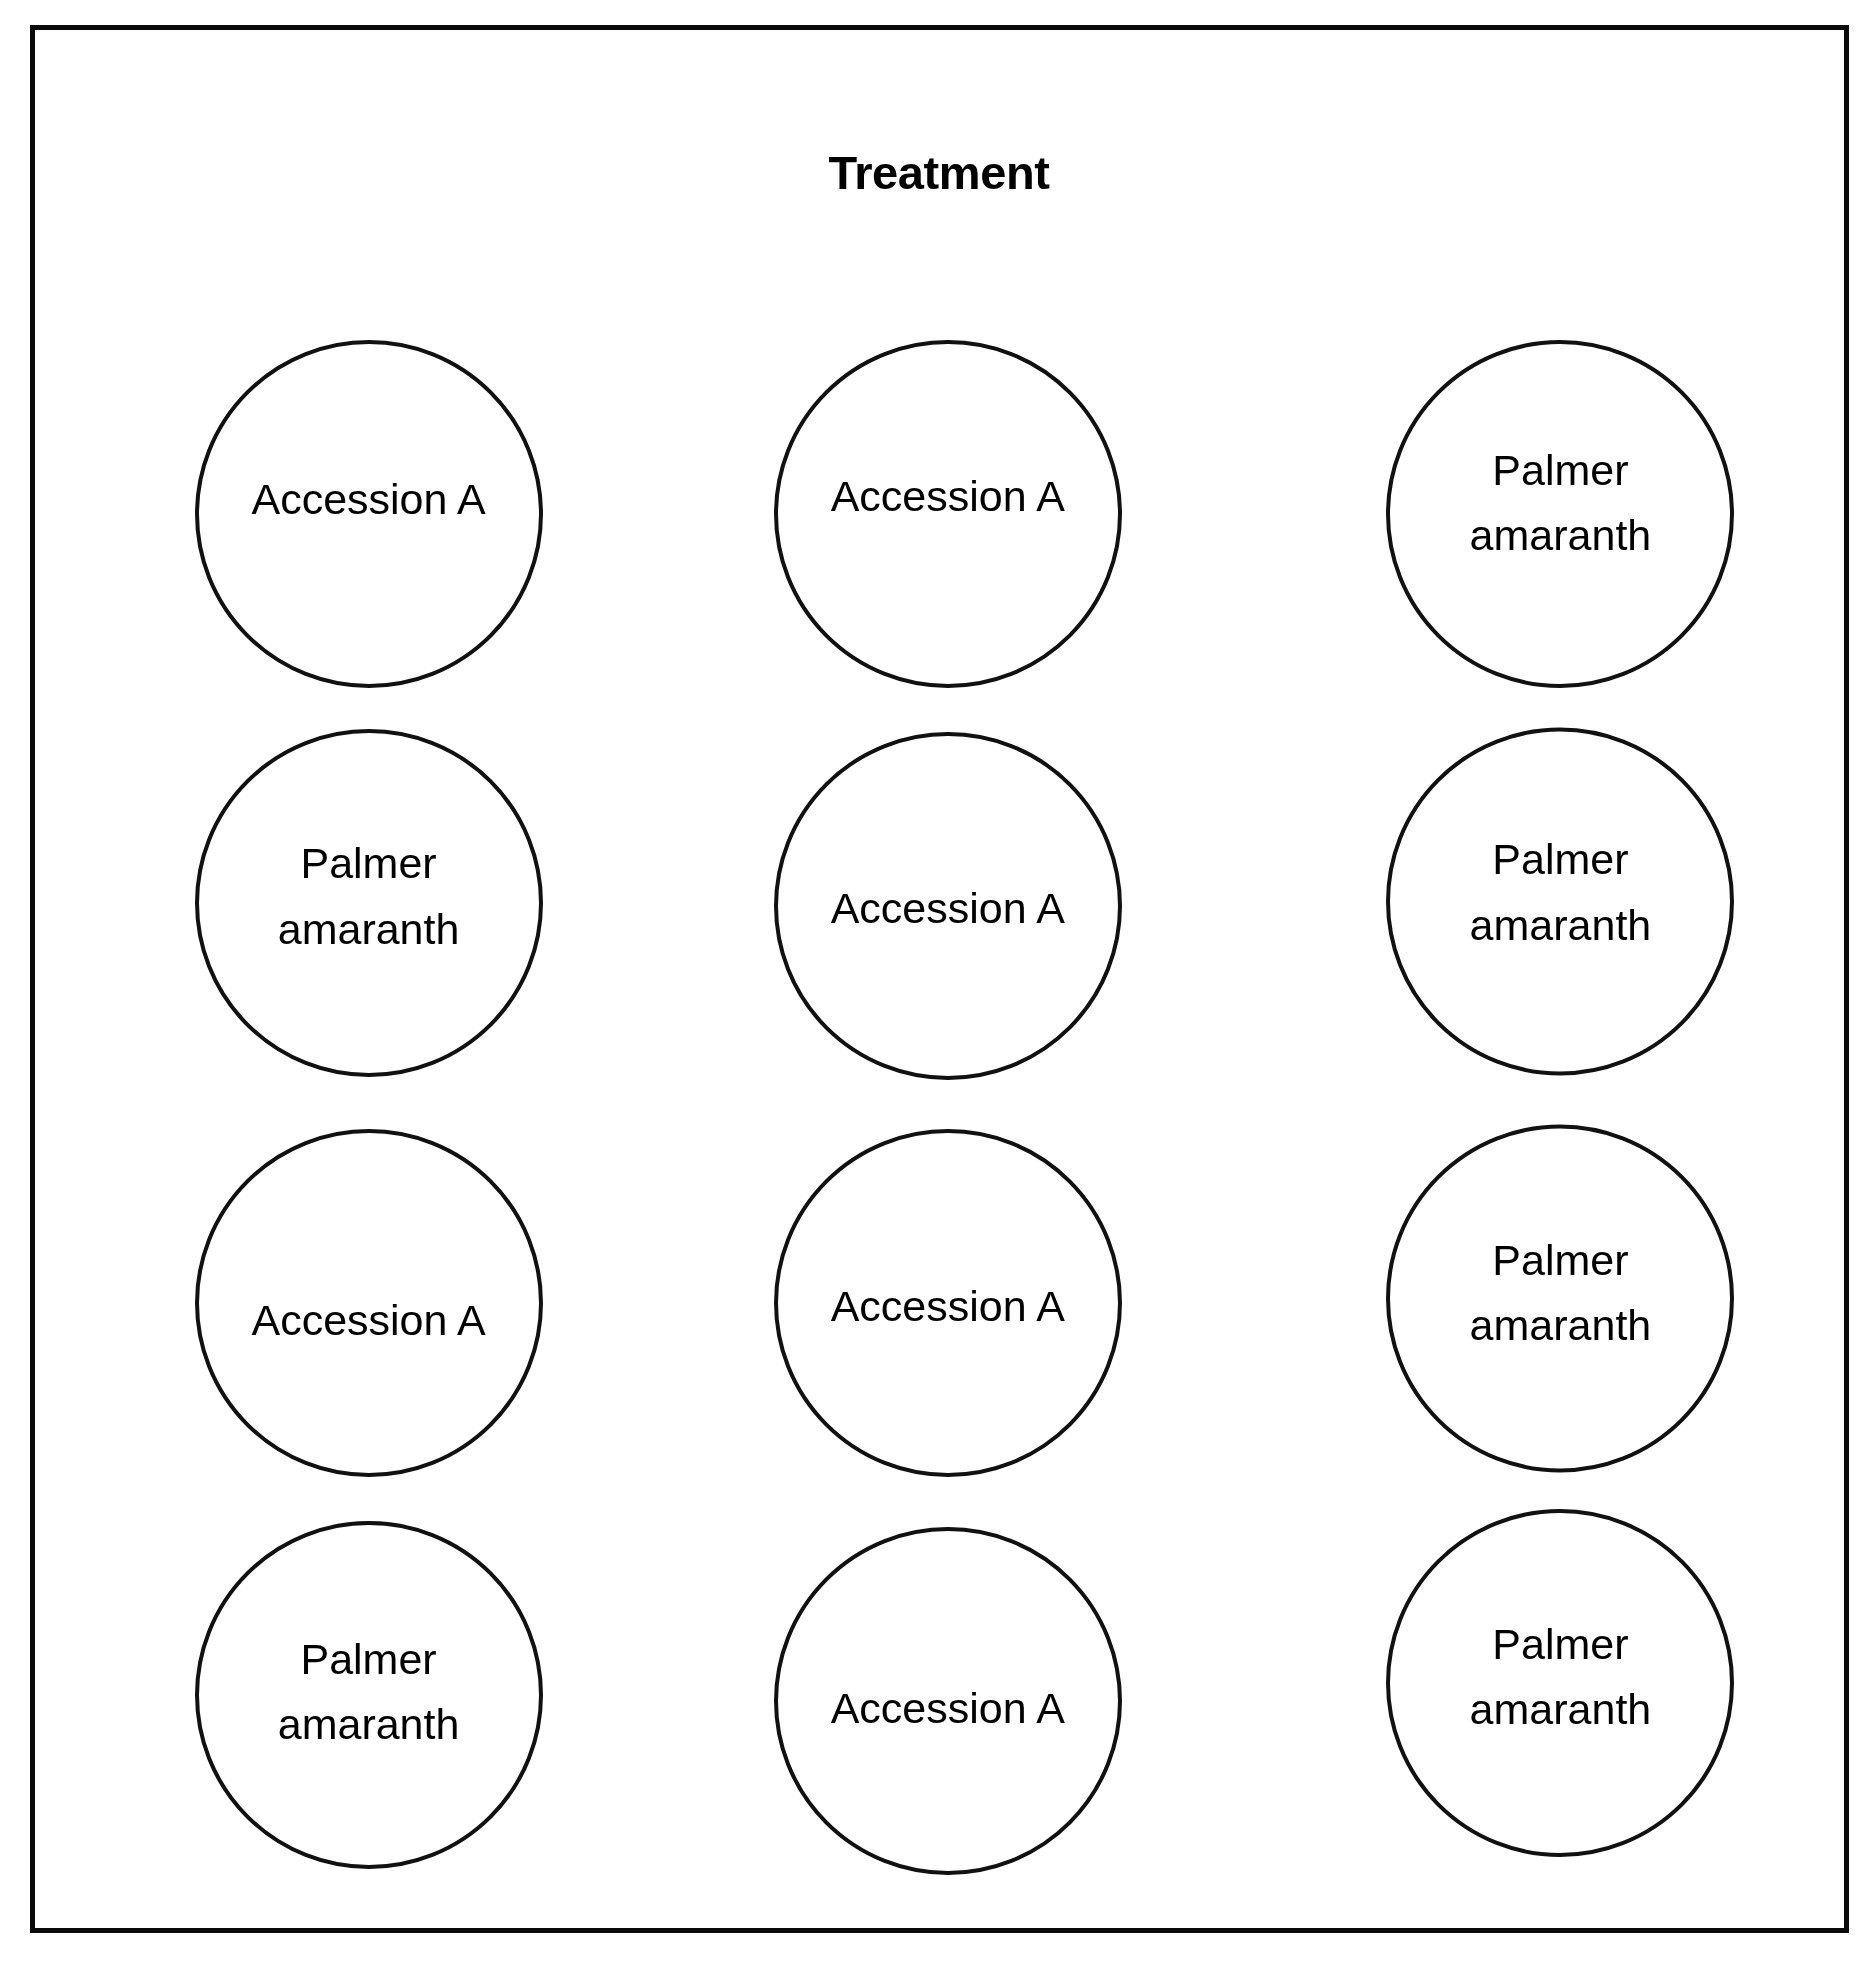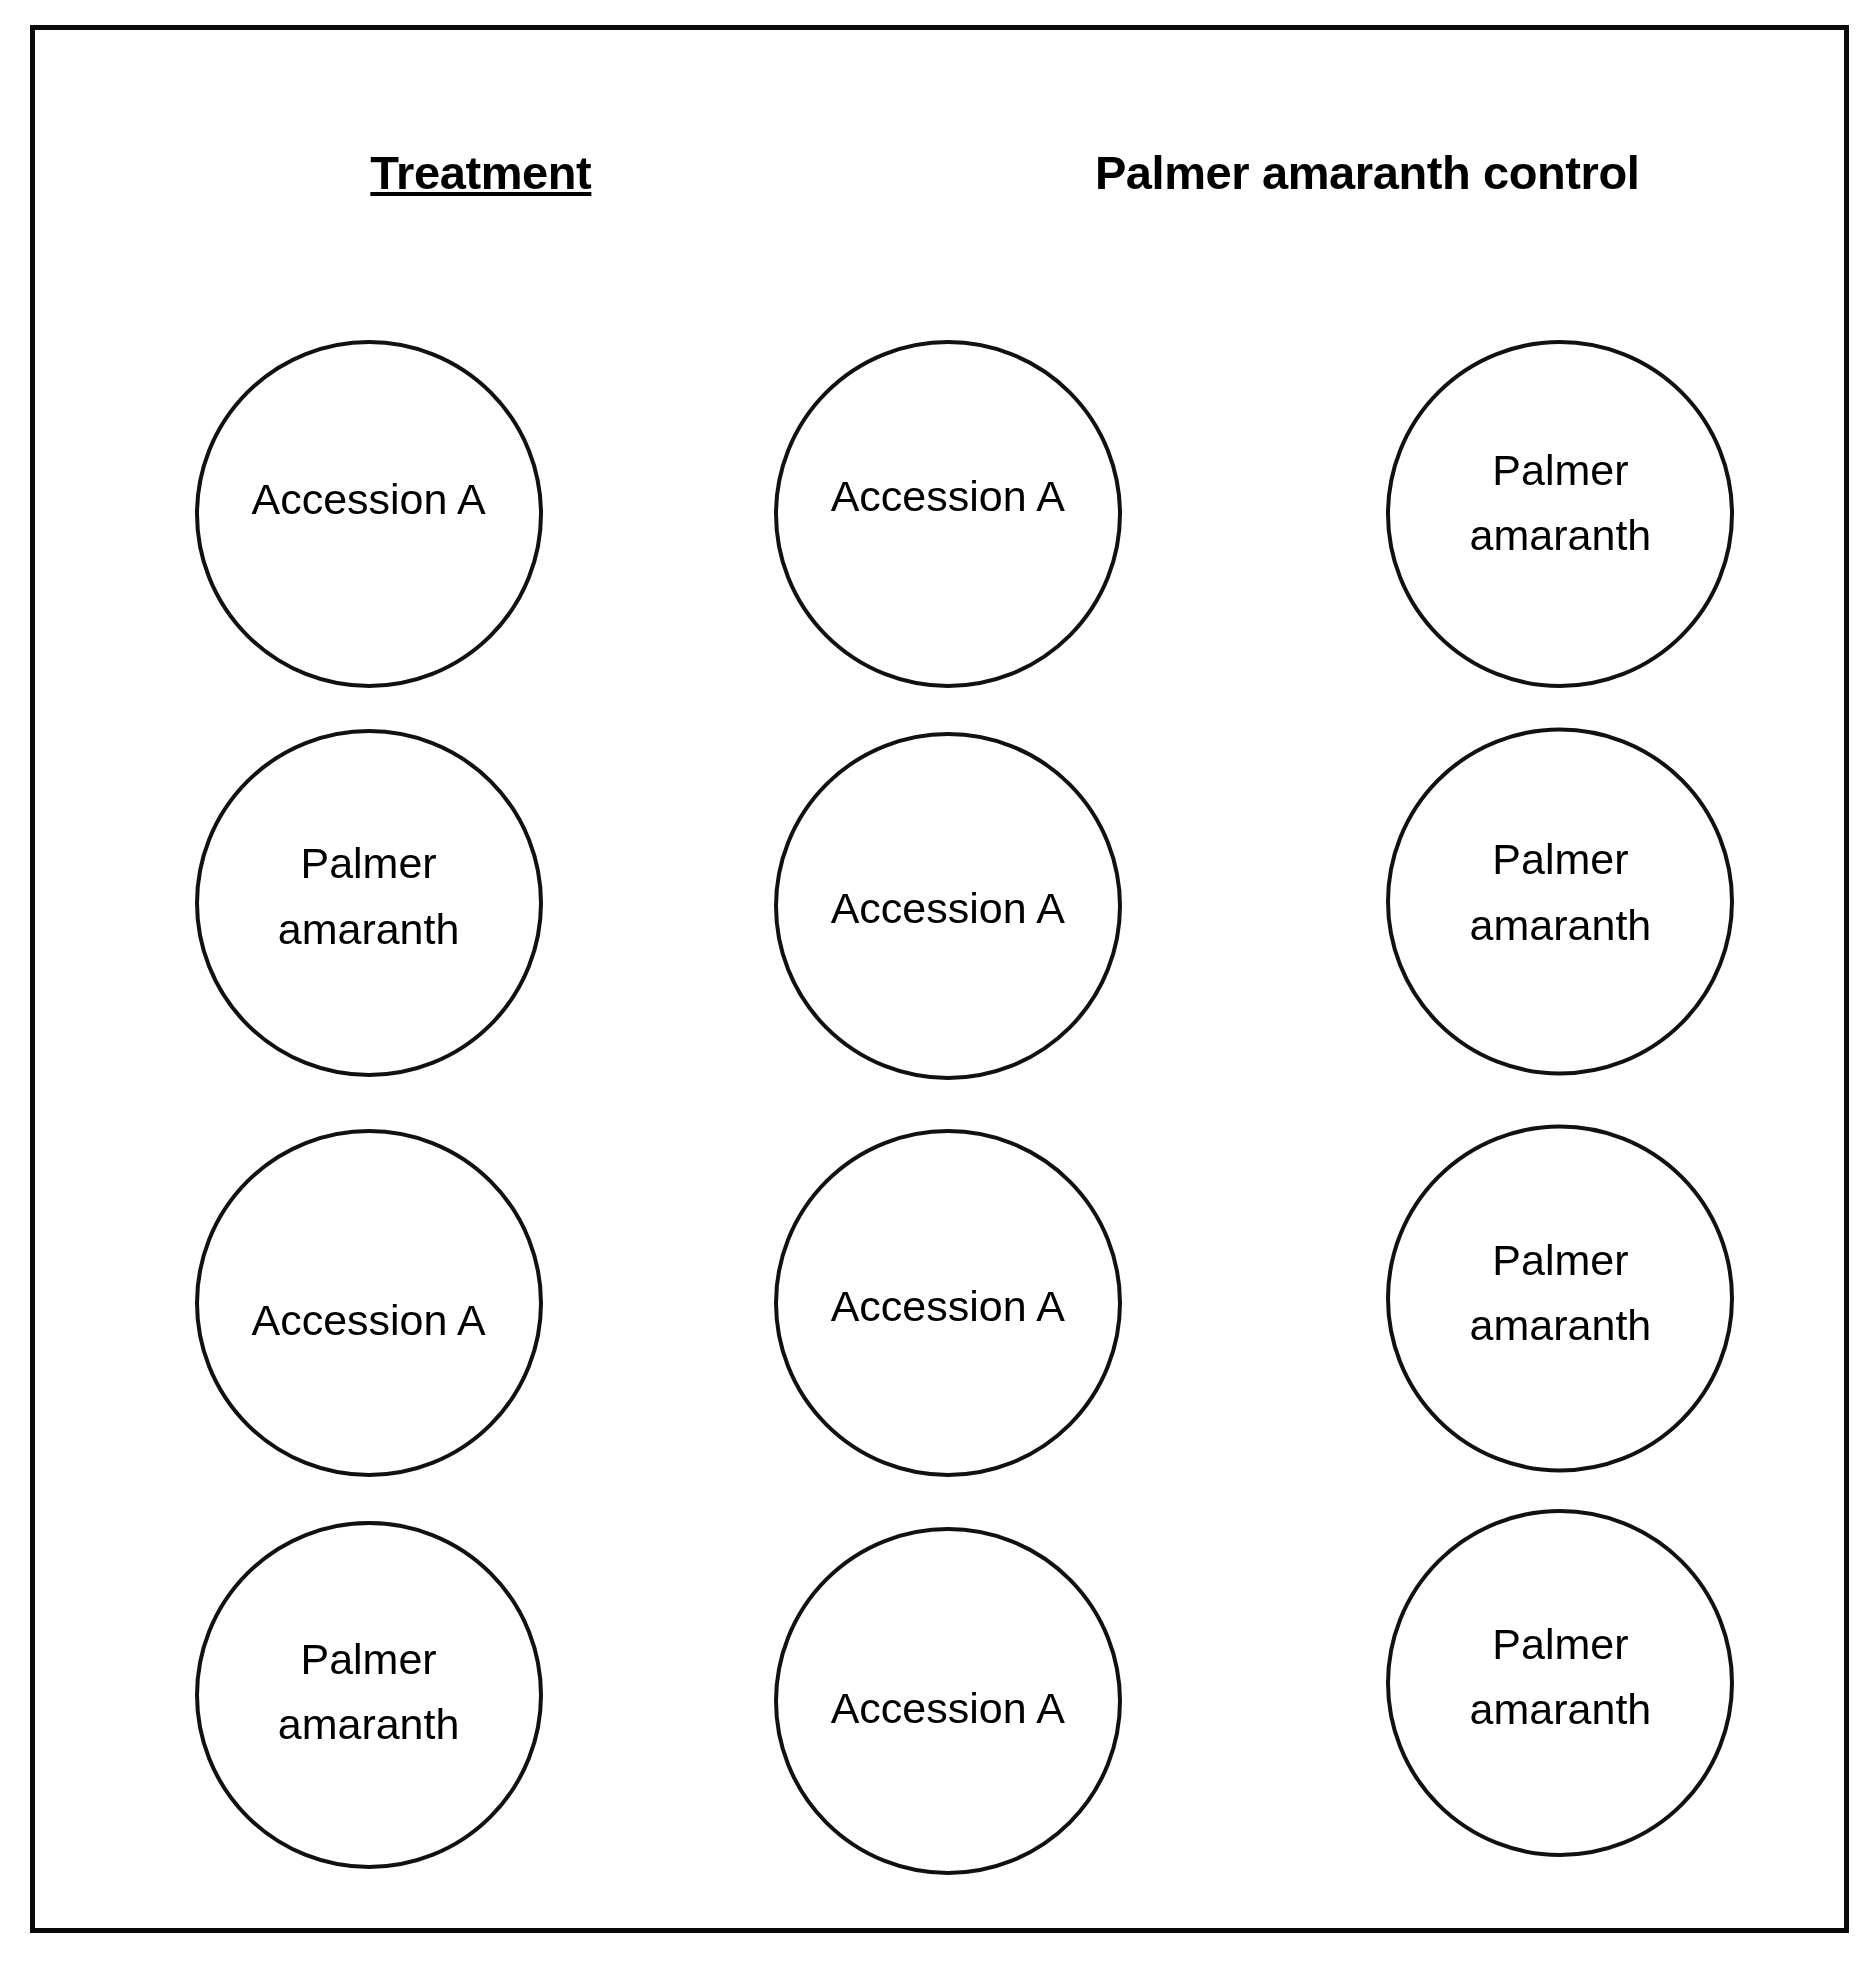--- a/index.html
+++ b/index.html
@@ -46,21 +46,21 @@
   .col-header {
     flex: 1 1 0;
     text-align: center;
     font-size: 47px;
     font-weight: bold;
     line-height: 1.12;
     letter-spacing: -0.4px;
     padding: 0 30px;
     box-sizing: border-box;
   }
-  .col-header.col-1 { padding-left: 29px; text-decoration: underline; }
+  .col-header.col-1 { padding-left: 29px; }
   .col-header.col-2 { padding-right: 45px; }
   .col-header.col-3 { padding-left: 22.6px; padding-right: 60px; }
 
   
   .grid {
     position: absolute;
     left: 6px;
     top: 279px;
     width: 100%;
     height: 1591px;
@@ -128,22 +128,20 @@
   .r4 .c3 .pot-label  { transform: translateY(-6px); }
 </style>
 </head>
 <body>
 
 <div class="figure-frame">
   <div class="figure-inner">
 
     <div class="header-row">
       <div class="col-header col-1">Treatment</div>
-      <div class="col-header col-3">Palmer amaranth
-control</div>
     </div>
 
     <div class="grid">
 
       <div class="grid-row r1">
         <div class="cell col-1 c1">
           <div class="pot-circle">
             <span class="pot-label">Accession A</span>
           </div>
         </div>

